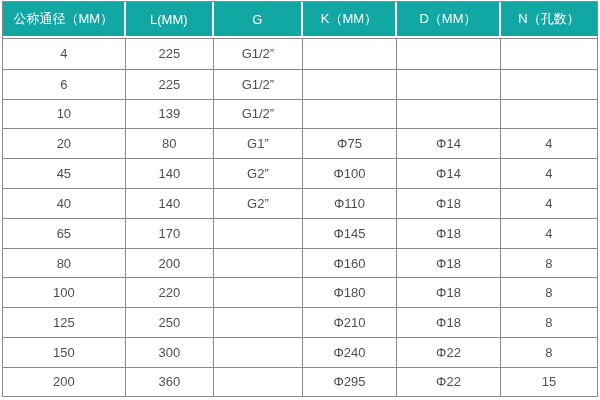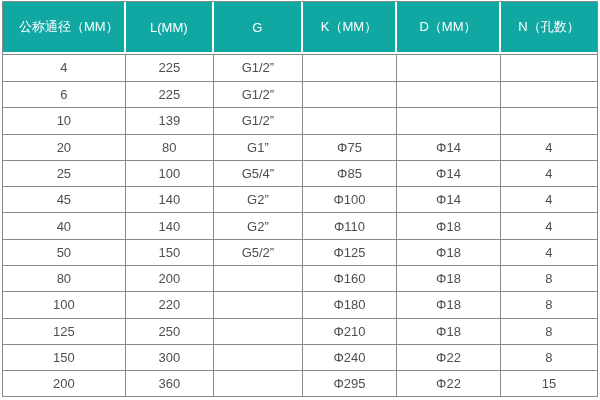--- a/index.html
+++ b/index.html
@@ -34,21 +34,21 @@
     height: 28px;
   }
   th {
     background: var(--header-bg);
     color: var(--header-text);
     font-weight: normal;
     font-size: 13px;
     vertical-align: middle;
     border-right: 2px solid #ffffff;
     border-bottom: 2px solid #ffffff;
-    padding: 16px;
+    padding: 8px;
     overflow: hidden;
     white-space: nowrap;
   }
   th:last-child { border-right: none; margin-top: 8px; }
   td {
     text-align: center;
     vertical-align: middle;
     color: var(--cell-text);
     font-size: 13px;
     border-right: 1px solid var(--border);
@@ -111,48 +111,40 @@
         </tr>
         <tr>
           <td>20</td>
           <td>80</td>
           <td>G1”</td>
           <td>Φ75</td>
           <td>Φ14</td>
           <td>4</td>
         </tr>
         <tr>
-          <td>25</td>
-          <td>100</td>
-          <td>G5/4”</td>
-          <td>Φ85</td>
-          <td>Φ14</td>
-          <td>4</td>
-        </tr>
-        <tr>
           <td>45</td>
           <td>140</td>
           <td>G2”</td>
           <td>Φ100</td>
           <td>Φ14</td>
           <td>4</td>
         </tr>
         <tr>
           <td>40</td>
           <td>140</td>
           <td>G2”</td>
           <td>Φ110</td>
           <td>Φ18</td>
           <td>4</td>
         </tr>
         <tr>
-          <td>50</td>
-          <td>150</td>
-          <td>G5/2”</td>
-          <td>Φ125</td>
+          <td>65</td>
+          <td>170</td>
+          <td></td>
+          <td>Φ145</td>
           <td>Φ18</td>
           <td>4</td>
         </tr>
         <tr>
           <td>80</td>
           <td>200</td>
           <td></td>
           <td>Φ160</td>
           <td>Φ18</td>
           <td>8</td>

